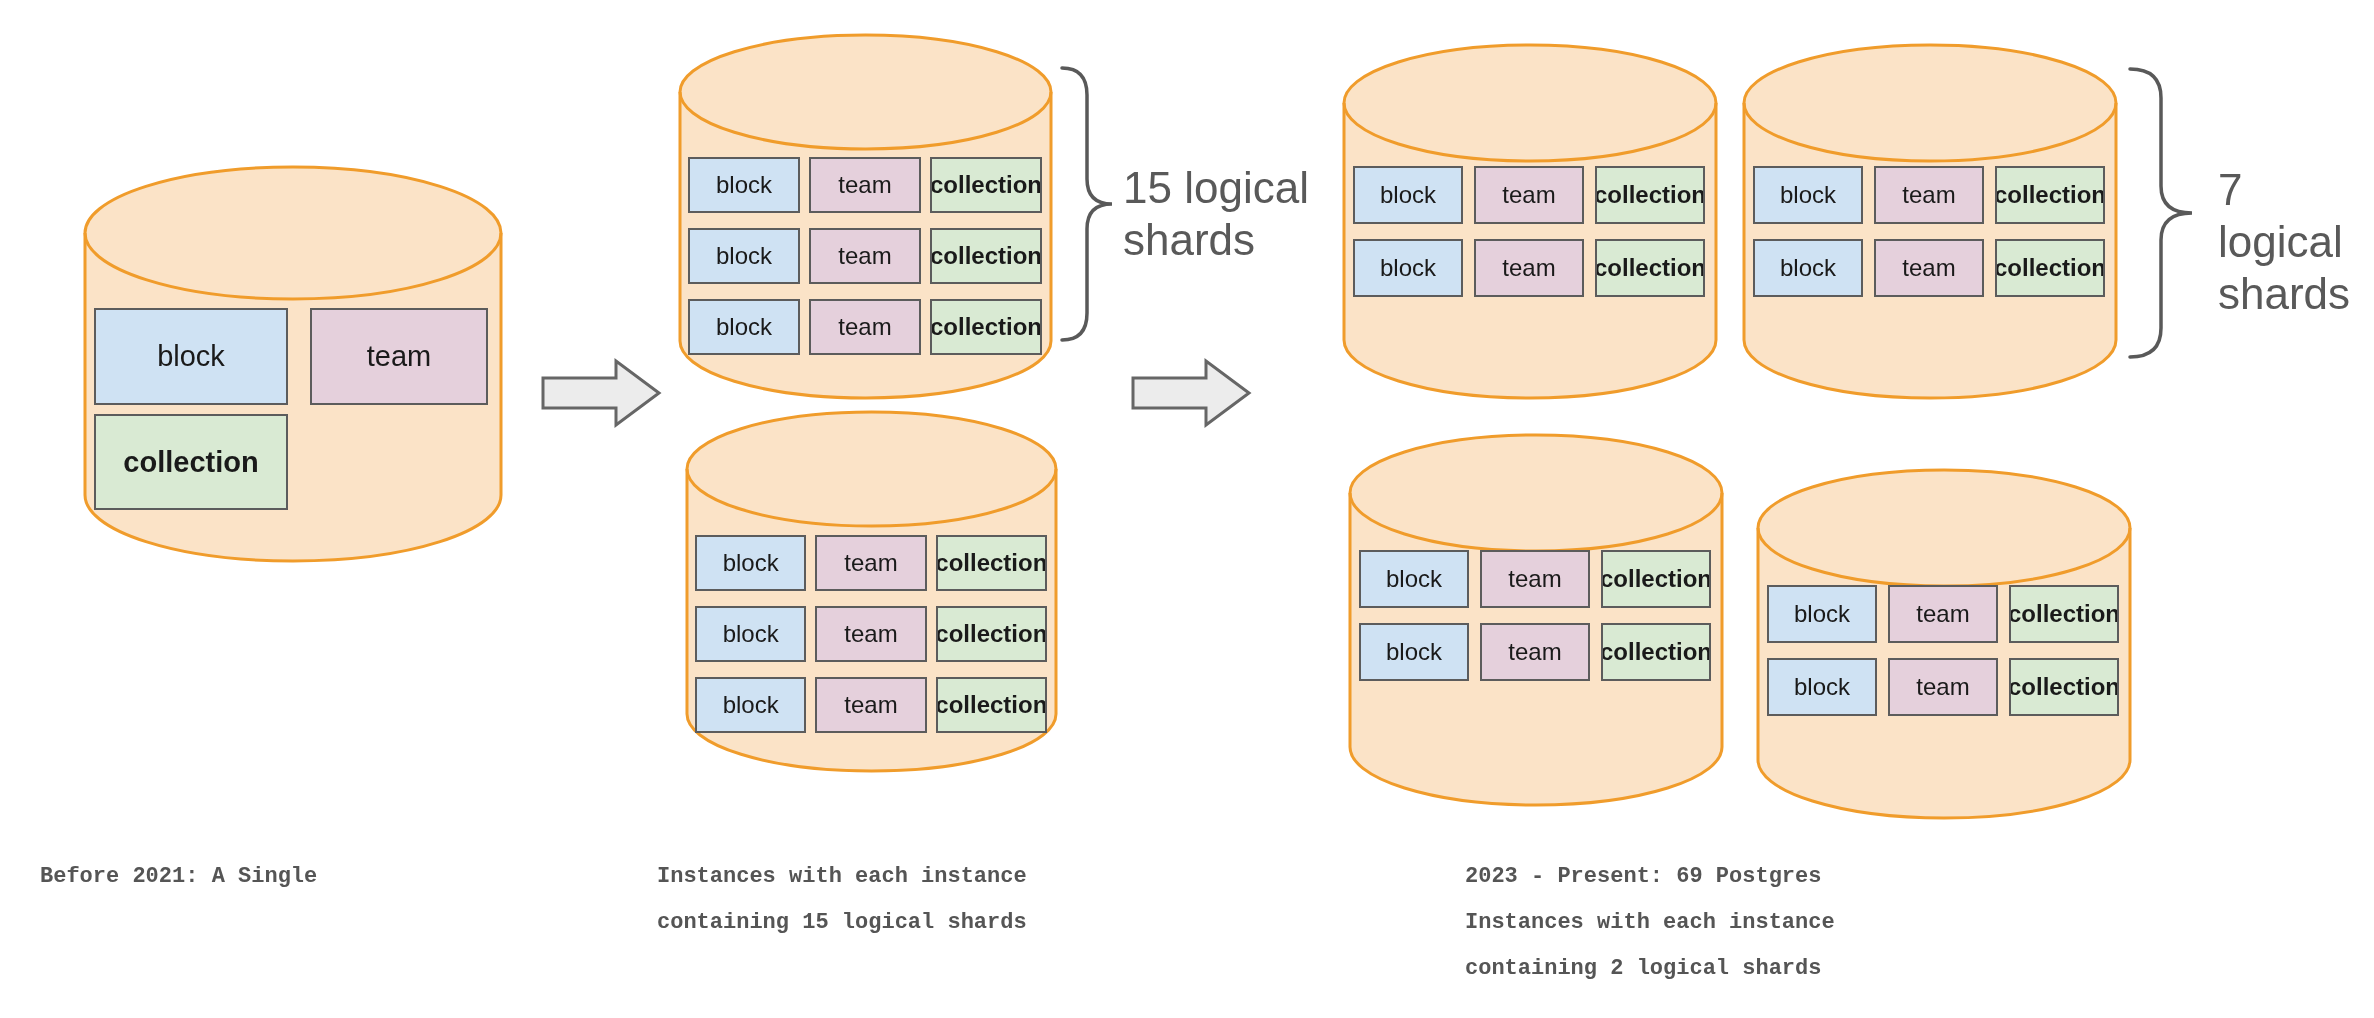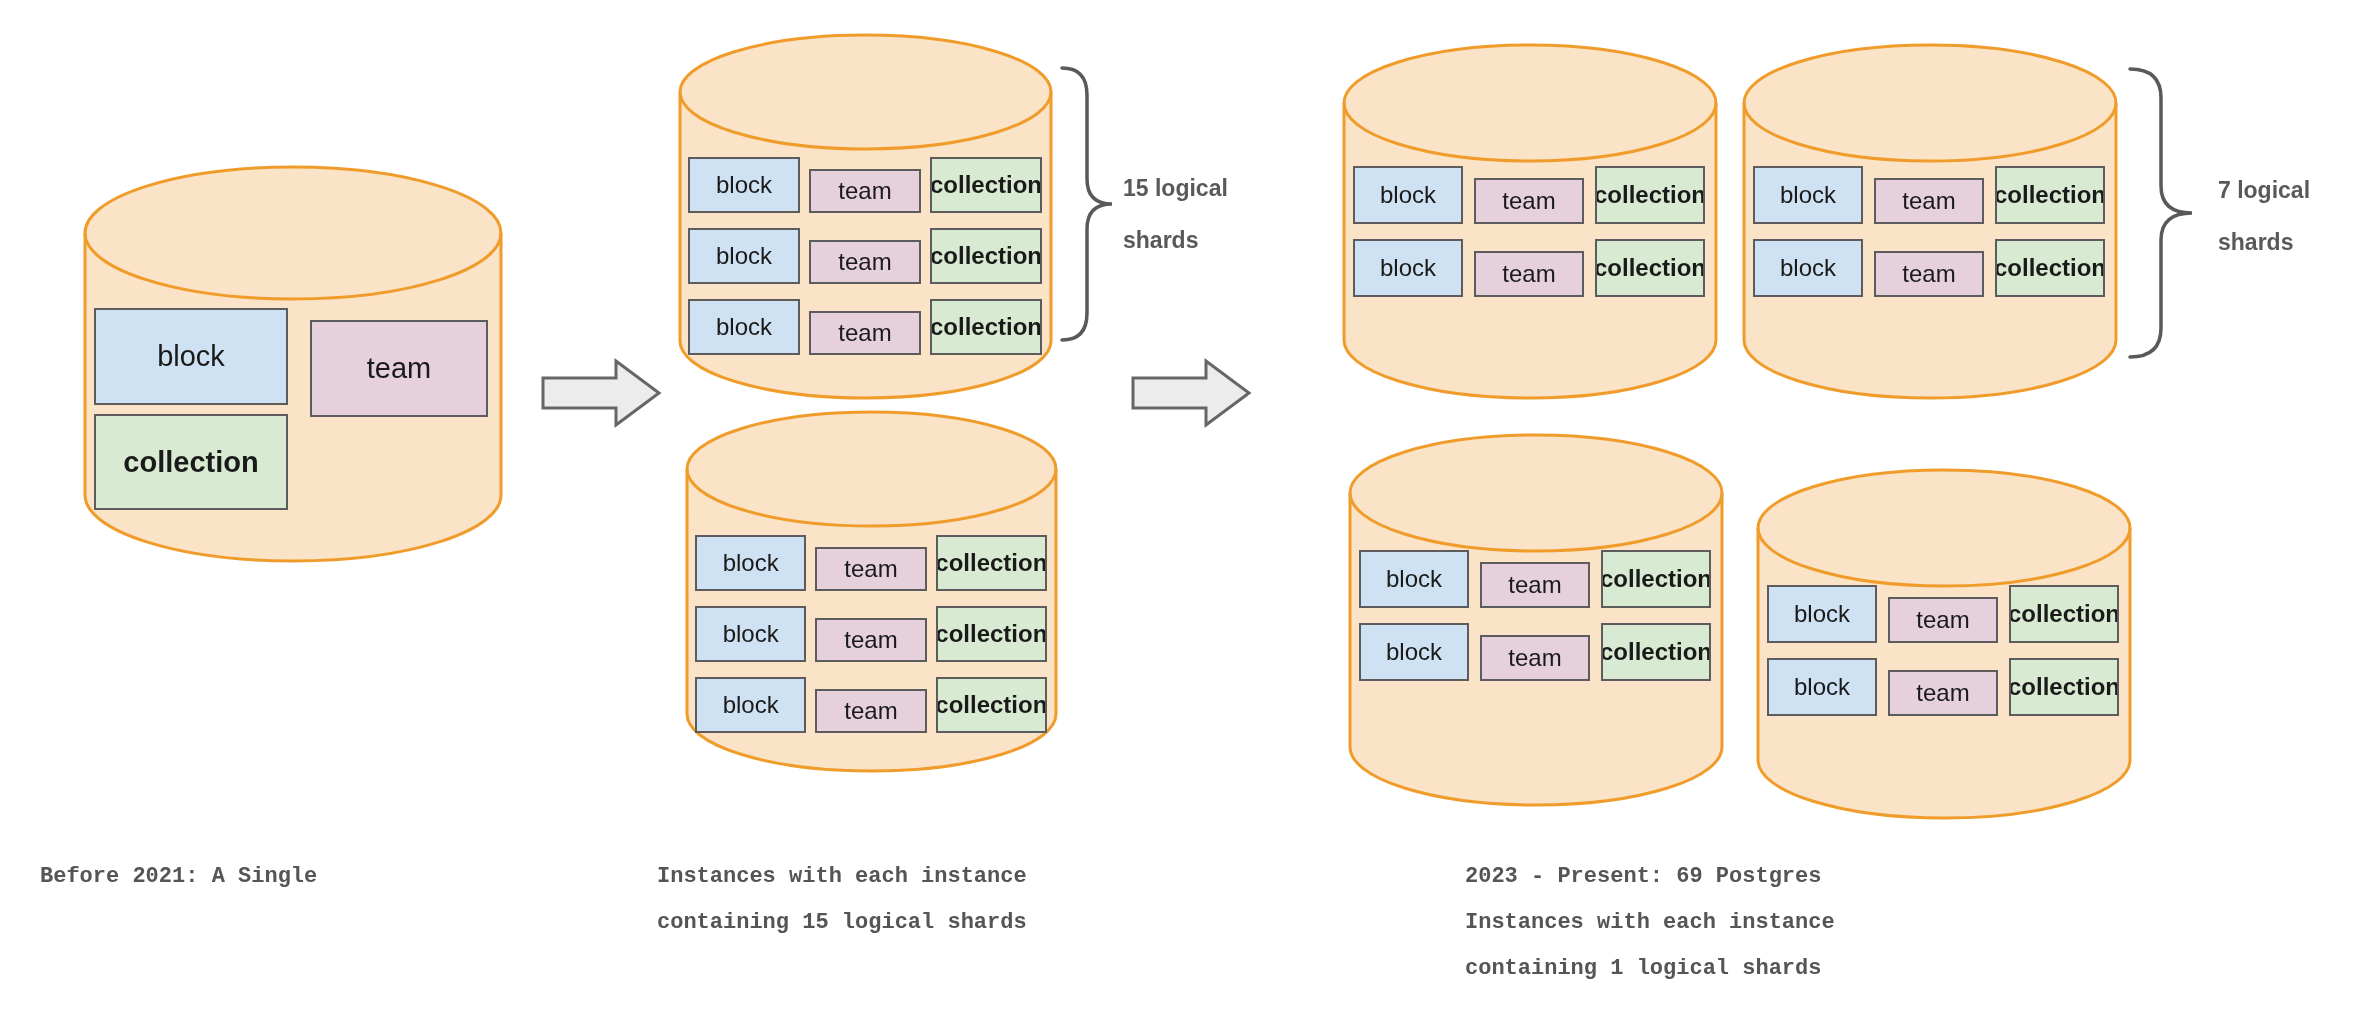--- a/index.html
+++ b/index.html
@@ -21,31 +21,31 @@
   }
   .box{
     display:flex;align-items:center;justify-content:center;
     box-sizing:border-box;
     border:2px solid var(--box-border,#5C5C5C);
     color:var(--box-text,#1A1A1A);
     font-size:24px;line-height:1;
     white-space:nowrap;overflow:hidden;
   }
   .box.block{background:var(--block-fill,#CFE2F3);}
-  .box.team{background:var(--team-fill,#E5D0DC);margin-top:12px;}
+  .box.team{background:var(--team-fill,#E5D0DC);}
   .box.collection{background:var(--collection-fill,#D9EAD3);font-weight:bold;}
   .box.big{position:absolute;font-size:29px;}
   .arrow{position:absolute;}
   .arrow polygon{fill:var(--arrow-fill,#ECECEC);stroke:var(--arrow-stroke,#666666);stroke-width:3;stroke-linejoin:miter;}
   .brace{position:absolute;}
   .brace path{fill:none;stroke:var(--brace-stroke,#595959);stroke-width:3.5;stroke-linecap:round;}
   .shard-label{
     position:absolute;
     color:var(--annotation-text,#595959);
-    font-size:23px;line-height:52px;font-weight:bold;
+    font-size:44px;line-height:52px;
   }
   .caption{
     position:absolute;
     color:var(--caption-text,#555555);
     font-weight:bold;font-size:22px;line-height:46px;font-family:Liberation Mono, monospace;
   }
 </style>
 </head>
 <body>
 
@@ -188,16 +188,16 @@
   </svg>
 
   <div class="shard-label" style="left:2218px;top:164px">
     <div>7 logical</div>
     <div>shards</div>
   </div>
 
   <div class="caption" style="left:1465px;top:854px">
     <div>2023 - Present: 69 Postgres</div>
     <div>Instances with each instance</div>
-    <div>containing 1 logical shards</div>
+    <div>containing 2 logical shards</div>
   </div>
 
 </div>
 
 </body></html>

